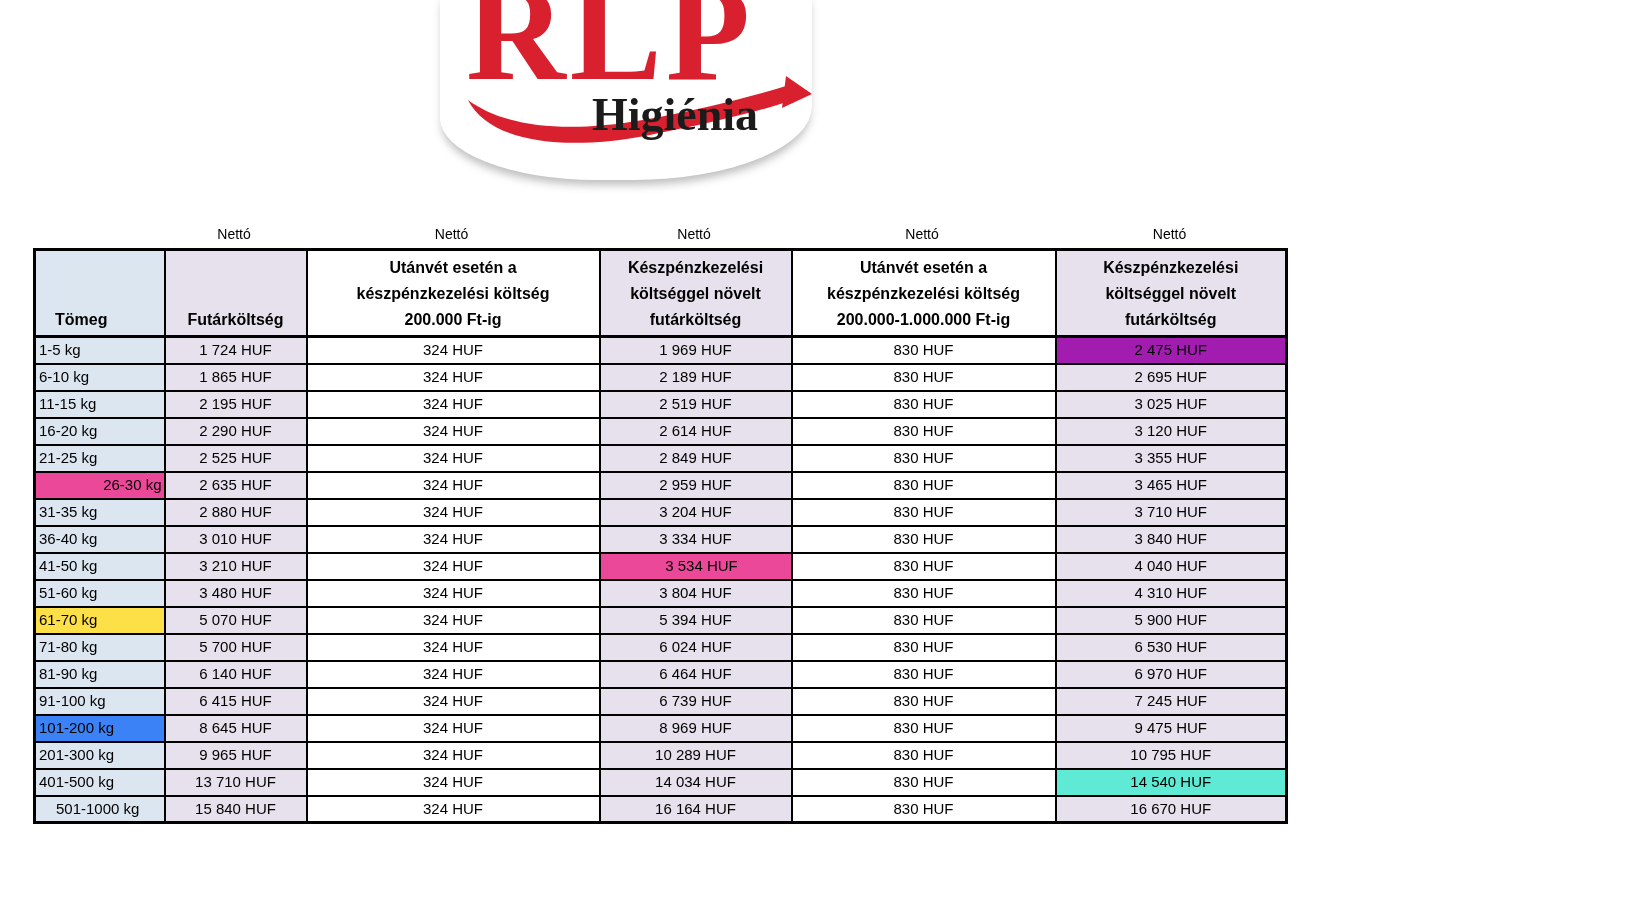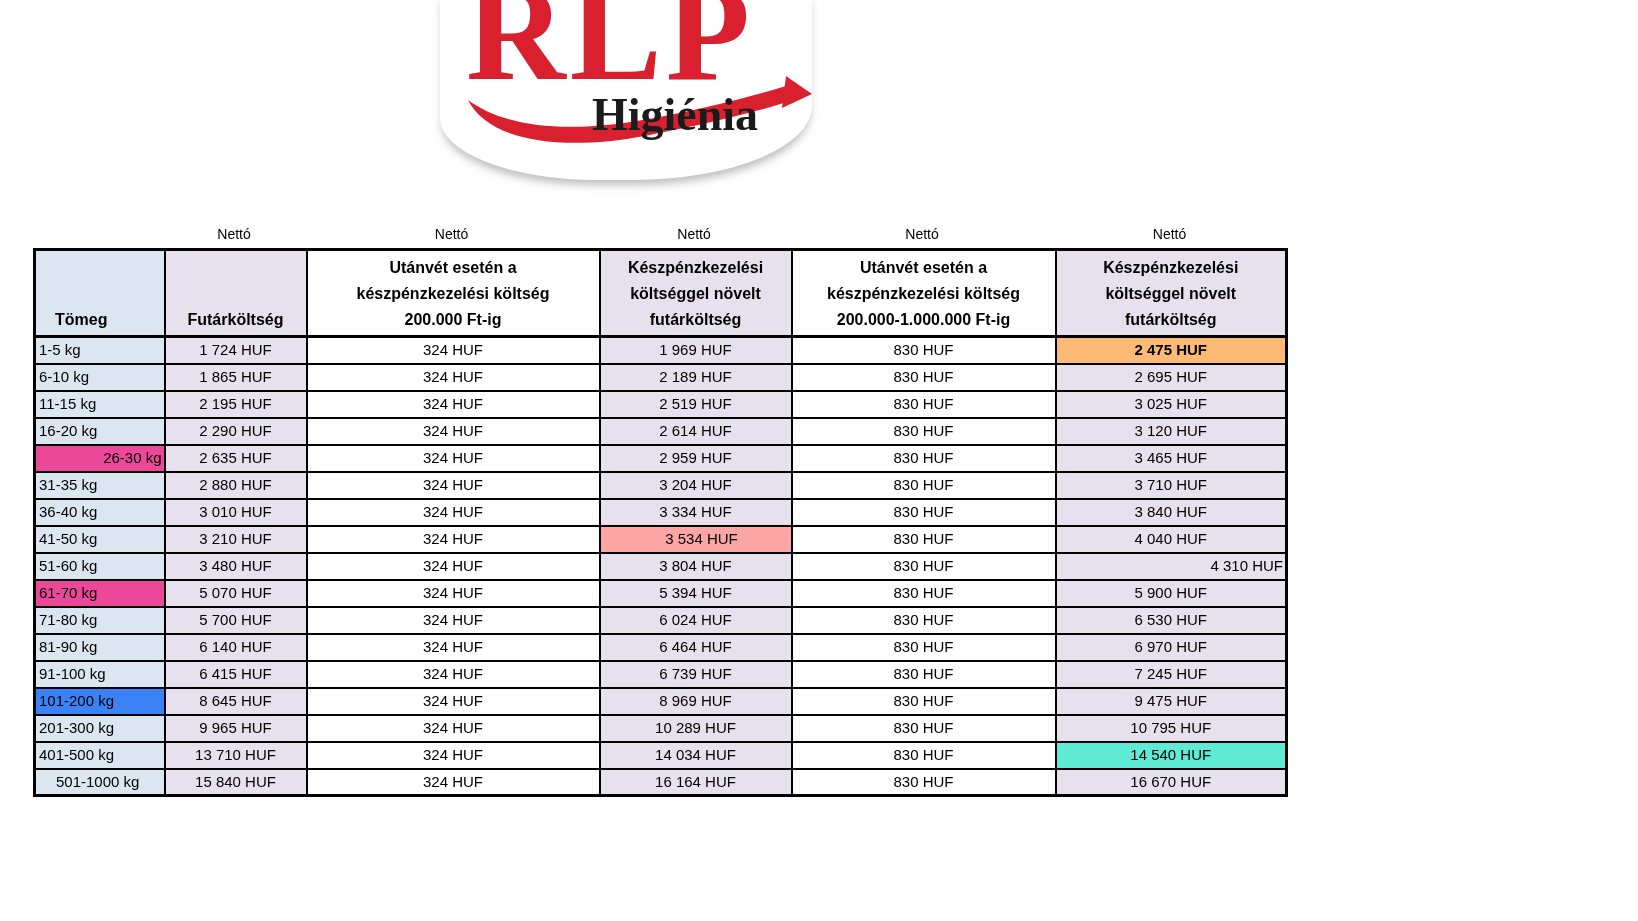--- a/index.html
+++ b/index.html
@@ -138,21 +138,21 @@
 futárköltség</th>
         </tr>
     </thead>
     <tbody>
         <tr>
           <td style="background: rgb(220, 230, 241);">1-5 kg</td>
           <td style="background: rgb(230, 225, 237);">1 724 HUF</td>
           <td style="background: rgb(255, 255, 255);">324 HUF</td>
           <td style="background: rgb(230, 225, 237);">1 969 HUF</td>
           <td style="background: rgb(255, 255, 255);">830 HUF</td>
-          <td style="background: #fdba74; font-weight: bold;">2 475 HUF</td>
+          <td style="background: #a21caf;">2 475 HUF</td>
         </tr>
         <tr>
           <td style="background: rgb(220, 230, 241);">6-10 kg</td>
           <td style="background: rgb(230, 225, 237);">1 865 HUF</td>
           <td style="background: rgb(255, 255, 255);">324 HUF</td>
           <td style="background: rgb(230, 225, 237);">2 189 HUF</td>
           <td style="background: rgb(255, 255, 255);">830 HUF</td>
           <td style="background: rgb(230, 225, 237);">2 695 HUF</td>
         </tr>
         <tr>
@@ -165,20 +165,28 @@
         </tr>
         <tr>
           <td style="background: rgb(220, 230, 241);">16-20 kg</td>
           <td style="background: rgb(230, 225, 237);">2 290 HUF</td>
           <td style="background: rgb(255, 255, 255);">324 HUF</td>
           <td style="background: rgb(230, 225, 237);">2 614 HUF</td>
           <td style="background: rgb(255, 255, 255);">830 HUF</td>
           <td style="background: rgb(230, 225, 237);">3 120 HUF</td>
         </tr>
         <tr>
+          <td style="background: rgb(220, 230, 241);">21-25 kg</td>
+          <td style="background: rgb(230, 225, 237);">2 525 HUF</td>
+          <td style="background: rgb(255, 255, 255);">324 HUF</td>
+          <td style="background: rgb(230, 225, 237);">2 849 HUF</td>
+          <td style="background: rgb(255, 255, 255);">830 HUF</td>
+          <td style="background: rgb(230, 225, 237);">3 355 HUF</td>
+        </tr>
+        <tr>
           <td style="background: #ec4899; text-align: right;">26-30 kg</td>
           <td style="background: rgb(230, 225, 237);">2 635 HUF</td>
           <td style="background: rgb(255, 255, 255);">324 HUF</td>
           <td style="background: rgb(230, 225, 237);">2 959 HUF</td>
           <td style="background: rgb(255, 255, 255);">830 HUF</td>
           <td style="background: rgb(230, 225, 237);">3 465 HUF</td>
         </tr>
         <tr>
           <td style="background: rgb(220, 230, 241);">31-35 kg</td>
           <td style="background: rgb(230, 225, 237);">2 880 HUF</td>
@@ -192,34 +200,34 @@
           <td style="background: rgb(230, 225, 237);">3 010 HUF</td>
           <td style="background: rgb(255, 255, 255);">324 HUF</td>
           <td style="background: rgb(230, 225, 237);">3 334 HUF</td>
           <td style="background: rgb(255, 255, 255);">830 HUF</td>
           <td style="background: rgb(230, 225, 237);">3 840 HUF</td>
         </tr>
         <tr>
           <td style="background: rgb(220, 230, 241);">41-50 kg</td>
           <td style="background: rgb(230, 225, 237);">3 210 HUF</td>
           <td style="background: rgb(255, 255, 255);">324 HUF</td>
-          <td style="background: #fca5a5; padding-left: 14px;">3 534 HUF</td>
+          <td style="background: #ec4899; padding-left: 14px;">3 534 HUF</td>
           <td style="background: rgb(255, 255, 255);">830 HUF</td>
           <td style="background: rgb(230, 225, 237);">4 040 HUF</td>
         </tr>
         <tr>
           <td style="background: rgb(220, 230, 241);">51-60 kg</td>
           <td style="background: rgb(230, 225, 237);">3 480 HUF</td>
           <td style="background: rgb(255, 255, 255);">324 HUF</td>
           <td style="background: rgb(230, 225, 237);">3 804 HUF</td>
           <td style="background: rgb(255, 255, 255);">830 HUF</td>
-          <td style="background: rgb(230, 225, 237); text-align: right;">4 310 HUF</td>
-        </tr>
-        <tr>
-          <td style="background: #ec4899;">61-70 kg</td>
+          <td style="background: rgb(230, 225, 237);">4 310 HUF</td>
+        </tr>
+        <tr>
+          <td style="background: #fde047;">61-70 kg</td>
           <td style="background: rgb(230, 225, 237);">5 070 HUF</td>
           <td style="background: rgb(255, 255, 255);">324 HUF</td>
           <td style="background: rgb(230, 225, 237);">5 394 HUF</td>
           <td style="background: rgb(255, 255, 255);">830 HUF</td>
           <td style="background: rgb(230, 225, 237);">5 900 HUF</td>
         </tr>
         <tr>
           <td style="background: rgb(220, 230, 241);">71-80 kg</td>
           <td style="background: rgb(230, 225, 237);">5 700 HUF</td>
           <td style="background: rgb(255, 255, 255);">324 HUF</td>

